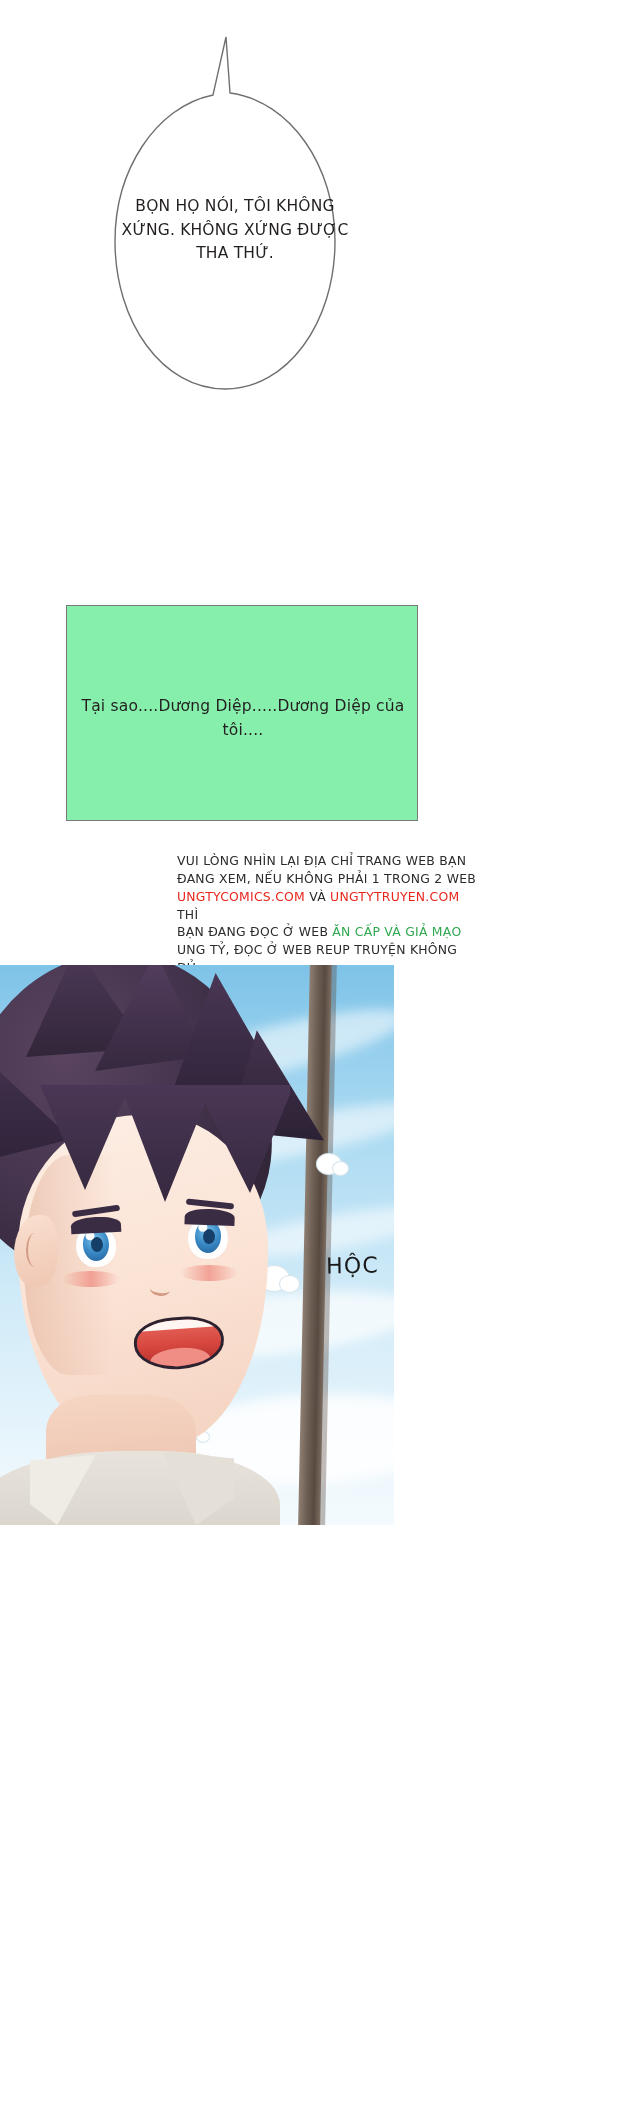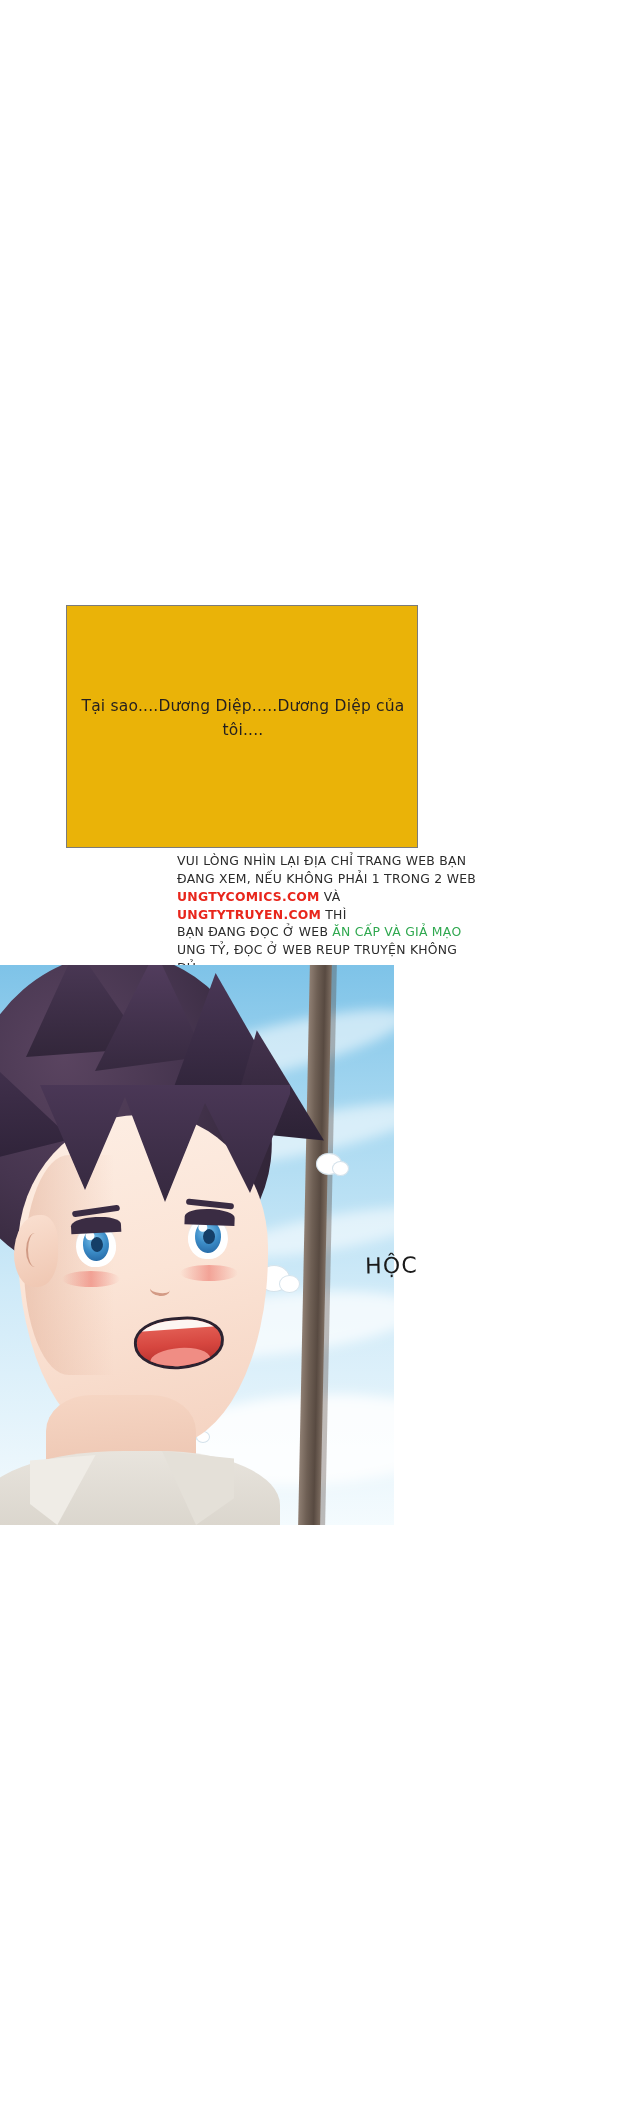--- a/index.html
+++ b/index.html
@@ -43,23 +43,23 @@
     letter-spacing: 0.2px;
     font-family: "DejaVu Sans", sans-serif;
   }
 
   
   .panel-box {
     position: absolute;
     left: 66px;
     top: 605px;
     width: 352px;
-    height: 243px;
+    height: 216px;
     border: 1px solid #7b7b7b;
-    background: #eab308;
+    background: #86efac;
     box-sizing: border-box;
   }
   .box-text {
     position: absolute;
     left: 0;
     top: 88px;
     width: 352px;
     text-align: center;
     font-size: 15.5px;
     line-height: 1.55;
@@ -75,21 +75,20 @@
     width: 300px;
     font-size: 12.4px;
     line-height: 1.44;
     color: #2b2b2b;
     letter-spacing: 0.25px;
     text-transform: uppercase;
     font-family: "DejaVu Sans", sans-serif;
   }
   .notice .red {
     color: #e8261c;
-    font-weight: bold;
   }
   .notice .green {
     color: #2fa84f;
     text-align: right;
   }
 
   
   .panel-art {
     position: absolute;
     left: 0;
@@ -349,40 +348,45 @@
   
   .sfx {
     position: absolute;
     left: 326px;
     top: 1253px;
     font-size: 22px;
     letter-spacing: 1.2px;
     color: #1a1a1a;
     font-family: "DejaVu Sans", sans-serif;
     transform: rotate(-1deg);
-    margin-left: 39px;
   }
 
   
   .art-gutter {
     position: absolute;
     left: 394px; top: 965px; width: 246px; height: 560px;
     background: #ffffff;
   }
   .bottom-white {
     position: absolute;
     left: 0; top: 1525px; width: 640px; height: 593px;
     background: #ffffff;
   }
 </style>
 </head>
 <body>
 
 <div class="page">
 
+  <div class="panel-bubble">
+    <svg class="bubble-svg" width="260" height="390" viewBox="0 0 260 390">
+      <path d="M135 58 C 196 66 240 132 240 206 C 240 288 192 354 130 354 C 68 354 20 288 20 206 C 20 136 60 72 118 60 L 131 2 Z" fill="#ffffff" stroke="#6f6f6f" stroke-width="1.4"></path>
+    </svg>
+    <div class="bubble-text">BỌN HỌ NÓI, TÔI KHÔNG XỨNG. KHÔNG XỨNG ĐƯỢC THA THỨ.</div>
+  </div>
 
   <div class="panel-box">
     <div class="box-text">Tại sao....Dương Diệp.....Dương Diệp của tôi....</div>
   </div>
 
   <div class="notice">
     <span>VUI LÒNG NHÌN LẠI ĐỊA CHỈ TRANG WEB BẠN</span><br>
     <span>ĐANG XEM, NẾU KHÔNG PHẢI 1 TRONG 2 WEB</span><br>
     <span class="red">UNGTYCOMICS.COM</span><span> VÀ </span><span class="red">UNGTYTRUYEN.COM</span><span> THÌ</span><br>
     <span>BẠN ĐANG ĐỌC Ở WEB </span><span class="green">ĂN CẤP VÀ GIẢ MẠO</span><br>

